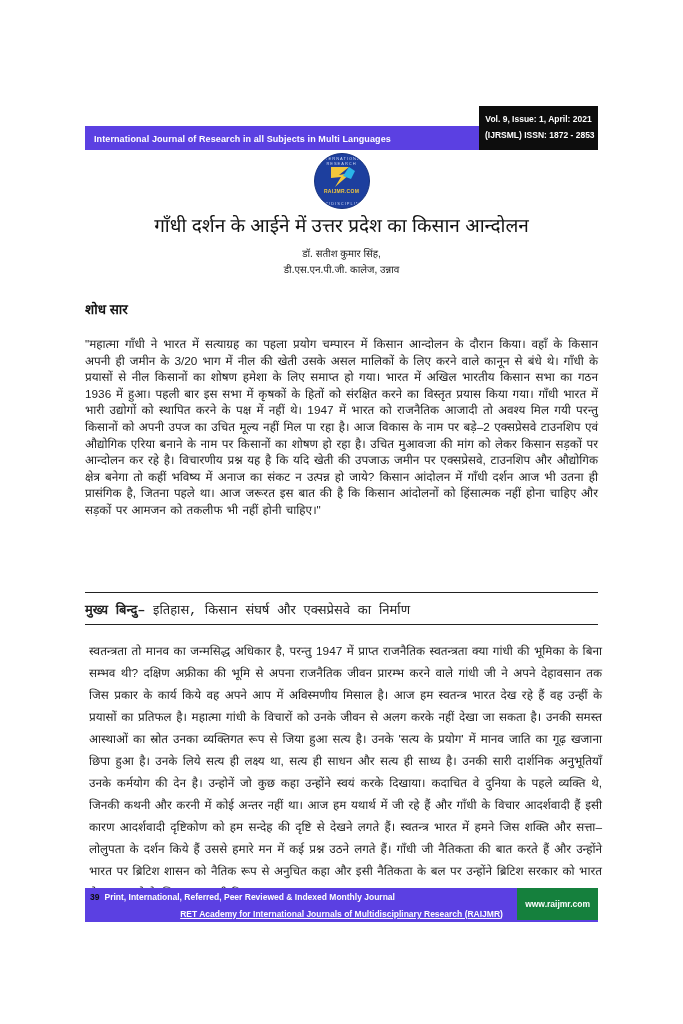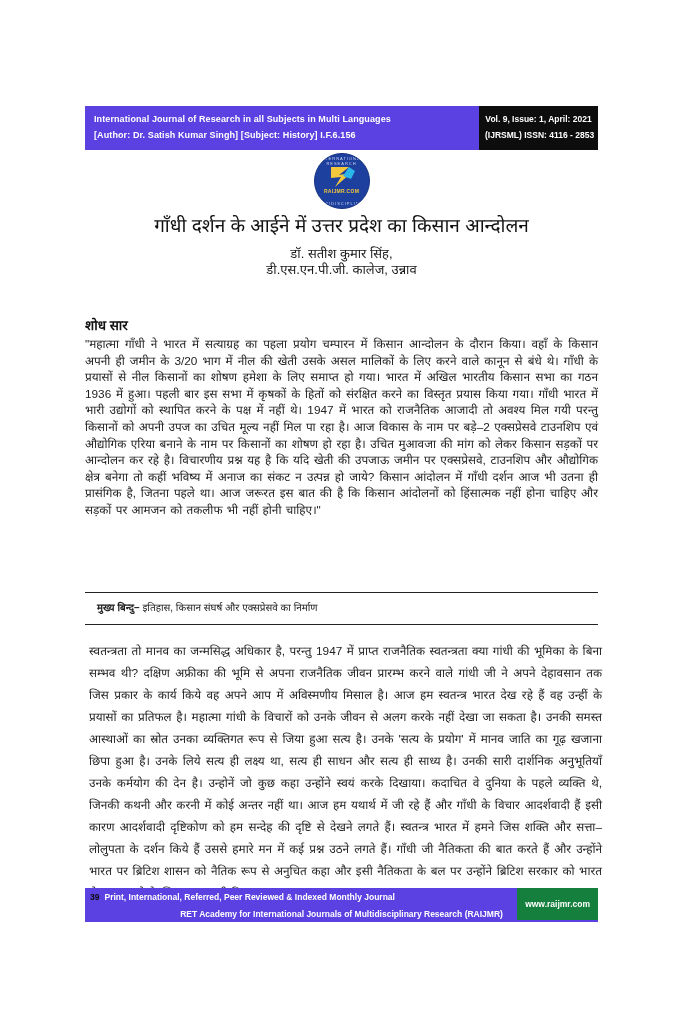--- a/index.html
+++ b/index.html
@@ -28,20 +28,21 @@
   }
   .header-left {
     background: #5b40e2;
     color: #ffffff;
     width: 394px;
     padding: 5px 8px 4px 9px;
     font-size: 9px;
     font-weight: bold;
     line-height: 16px;
     letter-spacing: 0.1px;
+    margin-top: 20px;
   }
   .header-right {
     background: #0d0d0d;
     color: #ffffff;
     width: 119px;
     padding: 5px 6px 4px 6px;
     font-size: 8.5px;
     font-weight: bold;
     line-height: 16px;
     text-align: center;
@@ -103,29 +104,29 @@
     font-size: 19px;
     font-weight: normal;
     color: #111111;
   }
   .author-block {
     position: absolute;
     top: 246px;
     left: 0;
     width: 513px;
     text-align: center;
-    font-size: 13px;
+    font-size: 10px;
     line-height: 16px;
     color: #1a1a1a;
   }
 
   
   .abstract-heading {
     position: absolute;
-    top: 316px;
+    top: 300px;
     left: 0;
     font-size: 13.5px;
     font-weight: bold;
     color: #111111;
   }
   .abstract-text {
     position: absolute;
     top: 336px;
     left: 0;
     width: 513px;
@@ -142,24 +143,25 @@
     left: 0;
     width: 513px;
     border: 0;
     border-top: 1.5px solid #222222;
   }
   .kw-rule-top { top: 592px; }
   .kw-rule-bottom { top: 624px; }
   .keywords-line {
     position: absolute;
     top: 600px;
-    left: 12px;
-    width: 513px;
-    font-size: 10px;
+    left: 0;
+    width: 513px;
+    font-size: 13px;
     color: #222222;
+    font-family: Liberation Mono, monospace;
   }
   .keywords-line .kw-label { font-weight: bold; }
 
   
   .body-text {
     position: absolute;
     top: 640px;
     left: 4px;
     width: 513px;
     font-size: 11.8px;
@@ -206,35 +208,36 @@
   }
   .footer-line2 {
     height: 17px;
     display: flex;
     align-items: center;
     justify-content: center;
     font-size: 8.5px;
     font-weight: bold;
     color: #ffffff;
     white-space: nowrap;
+    text-decoration: underline;
   }
 </style>
 </head>
 <body>
 
 <div class="page">
 
   <div class="header-bar">
     <div class="header-left">
       <div>International Journal of Research in all Subjects in Multi Languages</div>
       <div>[Author:  Dr. Satish Kumar Singh] [Subject: History] I.F.6.156</div>
     </div>
     <div class="header-right">
       <div>Vol. 9, Issue: 1, April: 2021</div>
-      <div>(IJRSML) ISSN: 4116 - 2853</div>
+      <div>(IJRSML) ISSN: 1872 - 2853</div>
     </div>
   </div>
 
   <div class="logo-wrap">
     <div class="logo">
       <div class="ring-text">INTERNATIONAL RESEARCH</div>
       <span class="emblem">
         <svg width="28" height="24" viewBox="0 0 28 24">
           <polygon points="2,2 20,2 10,10 22,8 6,22 12,12 2,13" fill="#f3c73c"></polygon>
           <polygon points="20,2 26,6 22,14 14,11" fill="#2ab6e8"></polygon>

